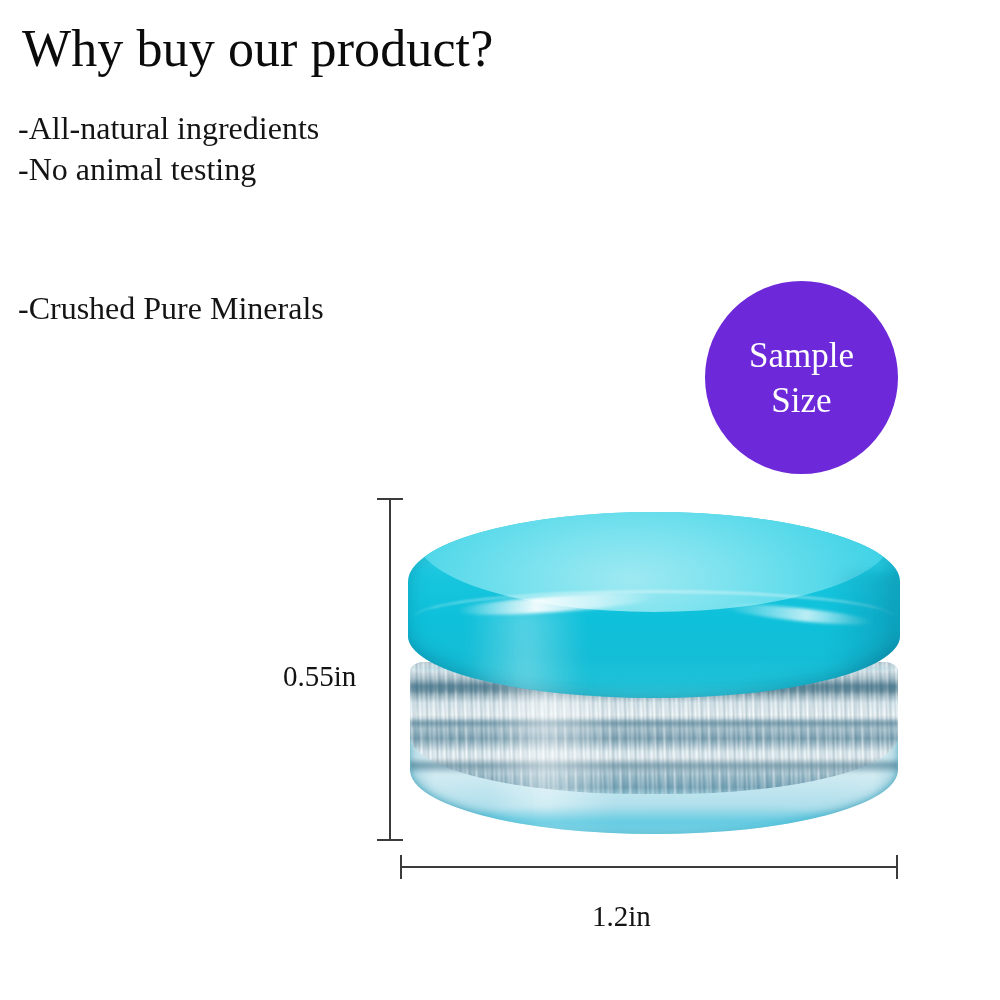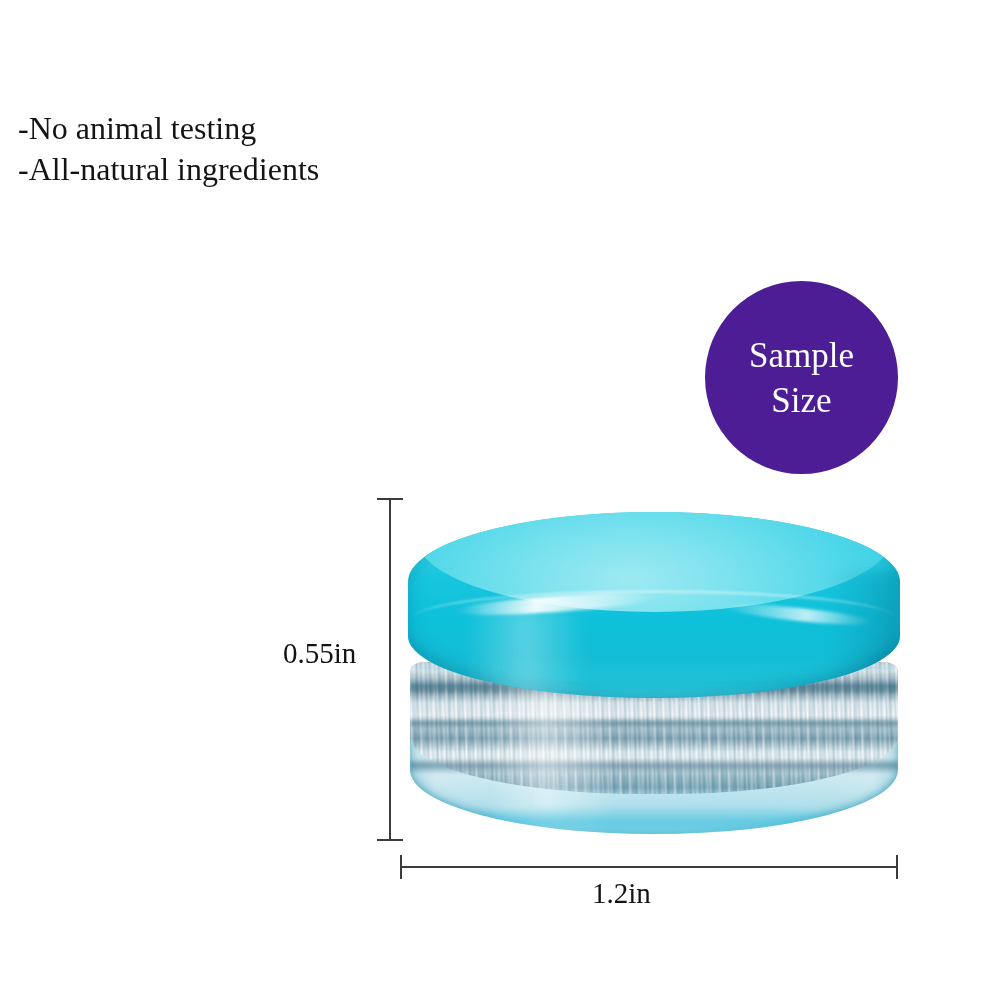--- a/index.html
+++ b/index.html
@@ -51,21 +51,21 @@
   .bullet-line { display: block; }
 
   
   .badge {
     position: absolute;
     left: 705px;
     top: 281px;
     width: 193px;
     height: 193px;
     border-radius: 50%;
-    background: #4c1d95;
+    background: #6d28d9;
     display: flex;
     flex-direction: column;
     align-items: center;
     justify-content: center;
     color: #ffffff;
     font-size: 35px;
     line-height: 45px;
     text-align: center;
   }
   .badge-line { display: block; }
@@ -346,42 +346,45 @@
     background: #3b3b3b;
   }
   .dim-horizontal::before { left: 0; }
   .dim-horizontal::after  { right: 0; }
 
   .dim-label {
     position: absolute;
     font-size: 29px;
     color: #131313;
     white-space: nowrap;
+    margin-top: 23px;
   }
   .dim-label-height {
     left: 283px;
     top: 637px;
   }
   .dim-label-width {
     left: 592px;
     top: 877px;
   }
 </style>
 </head>
 <body>
 
 <div class="canvas">
 
+  <div class="headline">Why buy our product?</div>
 
   <div class="bullets bullets-primary">
+    <span class="bullet-line">-All-natural ingredients</span>
     <span class="bullet-line">-No animal testing</span>
-    <span class="bullet-line">-All-natural ingredients</span>
   </div>
 
   <div class="bullets bullets-secondary">
+    <span class="bullet-line">-Crushed Pure Minerals</span>
   </div>
 
   <div class="badge">
     <span class="badge-line">Sample</span>
     <span class="badge-line">Size</span>
   </div>
 
   <div class="jar">
 
     <div class="jar-base">

